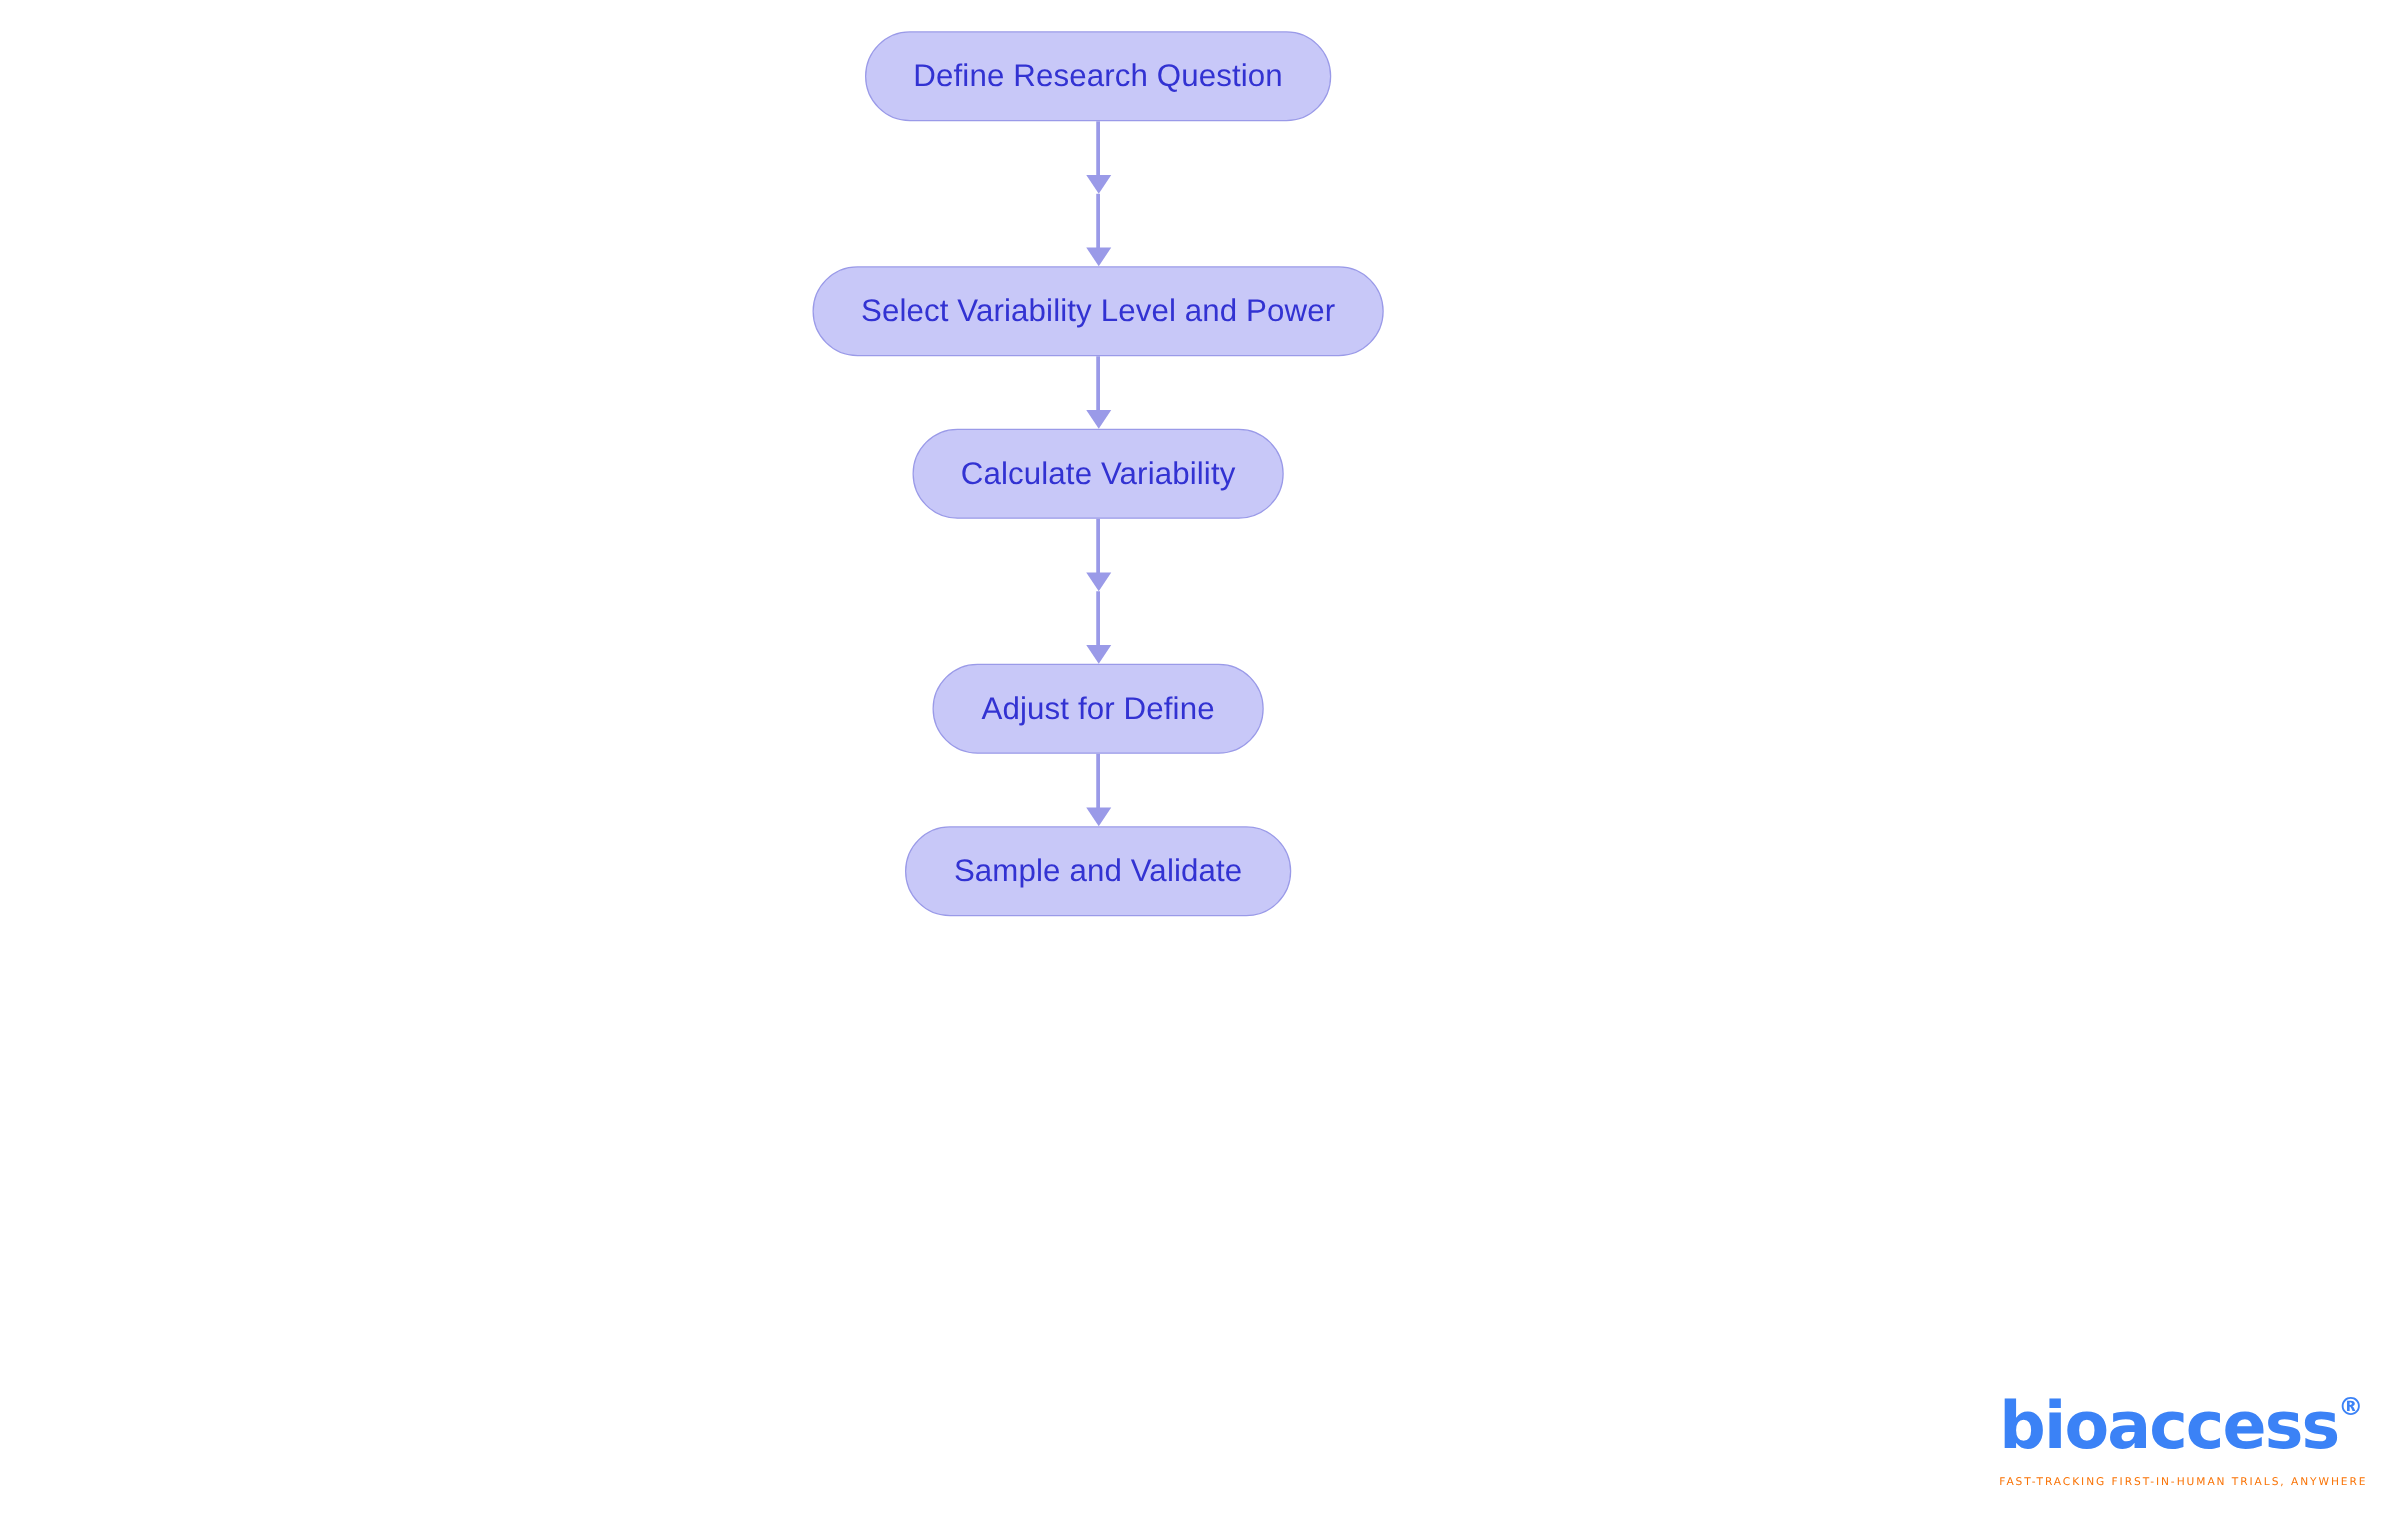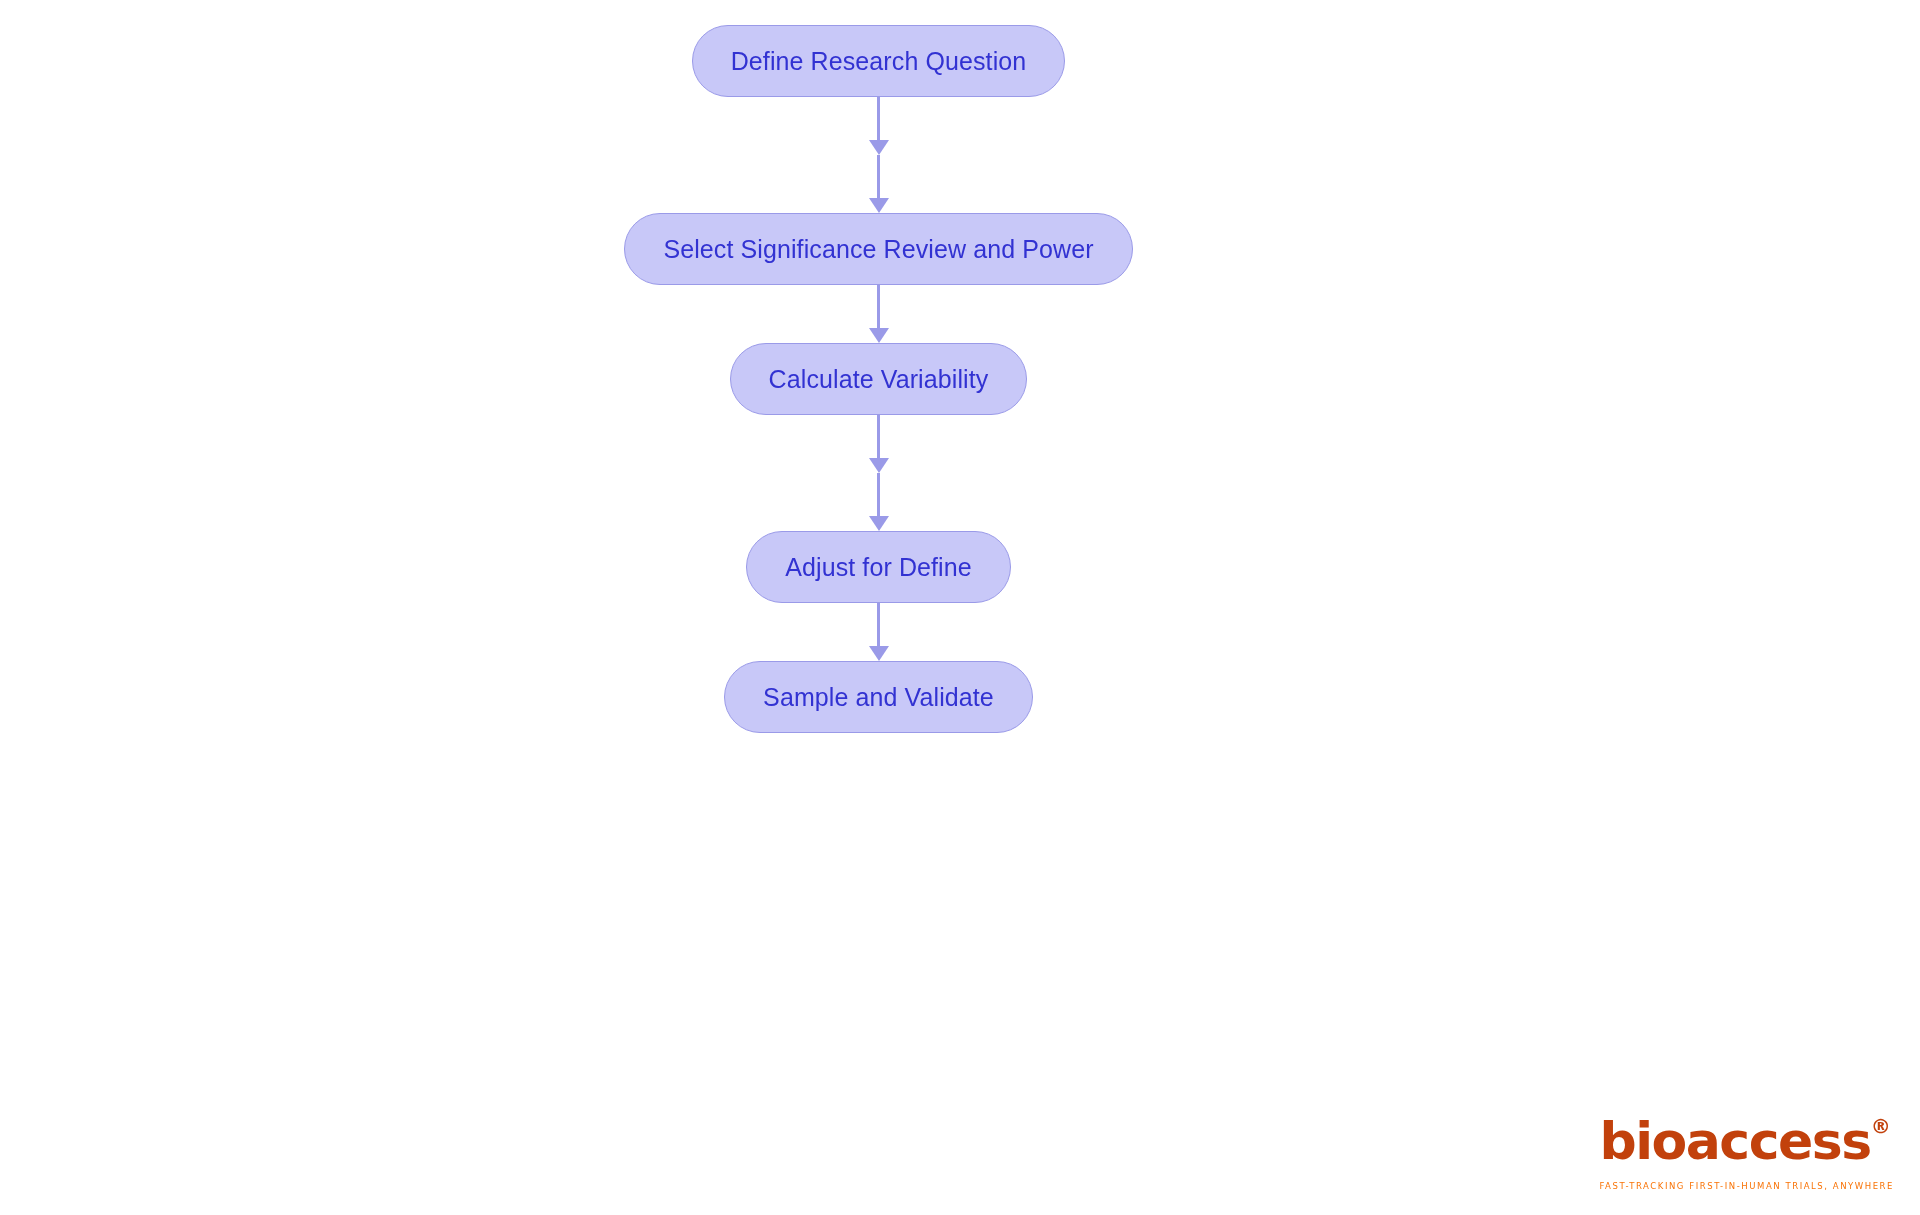--- a/index.html
+++ b/index.html
@@ -92,21 +92,21 @@
     position: absolute;
     right: 26px;
     bottom: 24px;
     text-align: left;
     user-select: none;
   }
   .logo-wordmark {
     font-family: "DejaVu Sans", sans-serif;
     font-weight: bold;
     font-size: 52px;
-    color: #c2410c;
+    color: #3b82f6;
     letter-spacing: -1.5px;
     line-height: 1;
     position: relative;
     display: inline-block;
   }
   .logo-reg {
     font-size: 20px;
     vertical-align: super;
     letter-spacing: 0;
     position: relative;
@@ -139,21 +139,21 @@
       <div class="arrowhead"></div>
     </div>
 
 
     <div class="connector">
       <div class="stem"></div>
       <div class="arrowhead"></div>
     </div>
 
     <div class="node">
-      <span class="node-label">Select Significance Review and Power</span>
+      <span class="node-label">Select Variability Level and Power</span>
     </div>
 
     <div class="connector">
       <div class="stem"></div>
       <div class="arrowhead"></div>
     </div>
 
     <div class="node">
       <span class="node-label">Calculate Variability</span>
     </div>

